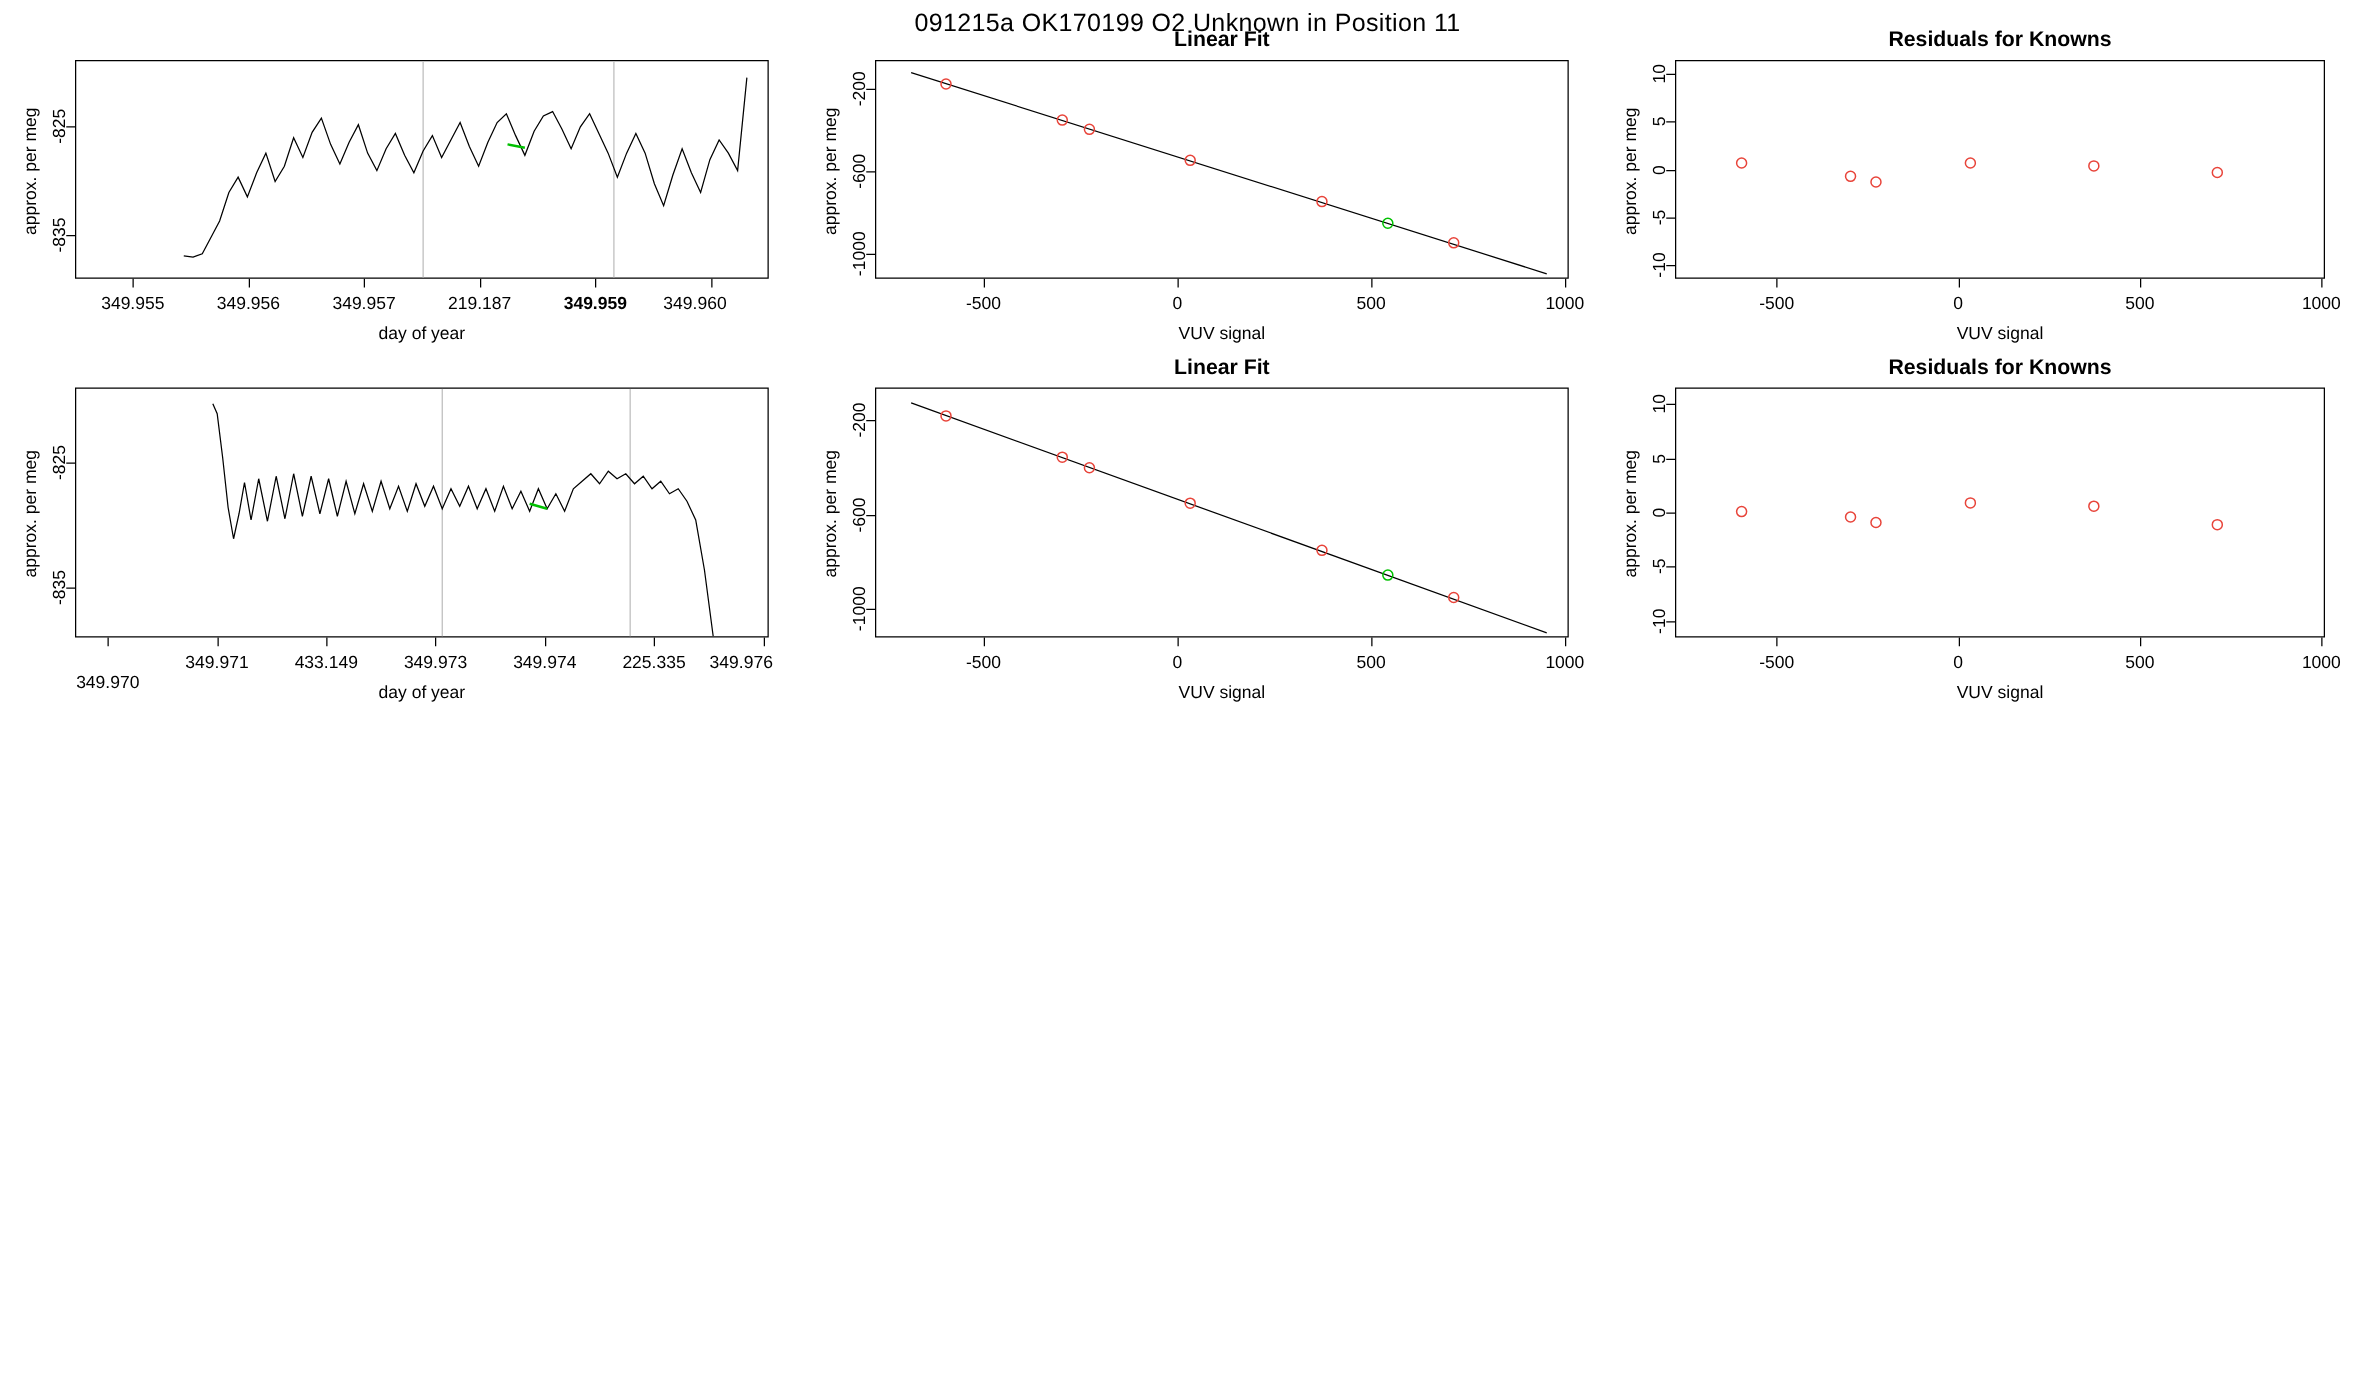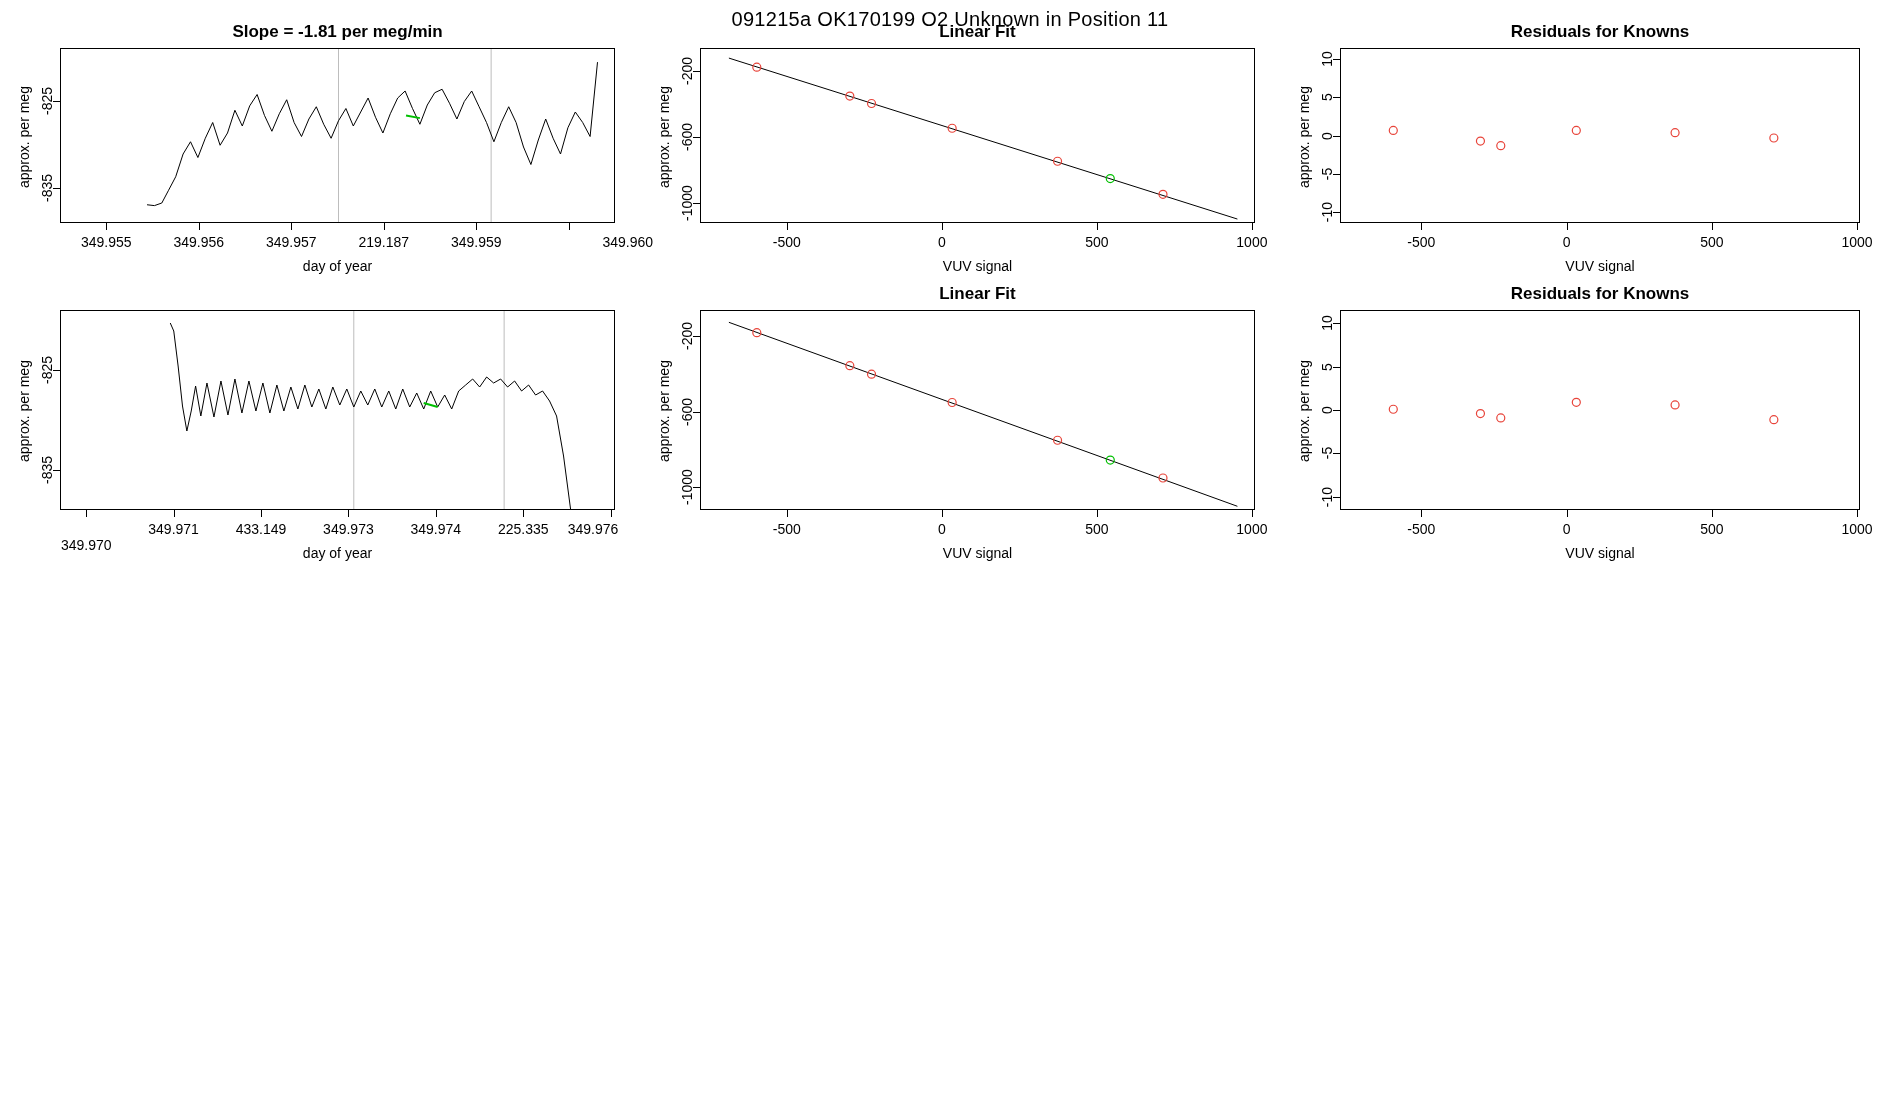--- a/index.html
+++ b/index.html
@@ -88,21 +88,20 @@
     top: 0;
     overflow: visible;
   }
 </style>
 </head>
 <body>
 
 <div class="page-title">091215a      OK170199   O2 Unknown in Position  11</div>
 
 <div class="panel" id="panel-ts-top" style="left:60px; top:48px; width:555px; height:175px;">
-  <div class="panel-title">Slope =  -1.81  per meg/min</div>
   <div class="plotbox" id="box-ts-top" style="left:0; top:0; width:555px; height:175px;">
       <svg class="series" width="555" height="175">
         <line x1="277.499999997371" x2="277.499999997371" y1="0" y2="175" stroke="#bdbdbd" stroke-width="1"></line>
         <line x1="430.1250000003944" x2="430.1250000003944" y1="0" y2="175" stroke="#bdbdbd" stroke-width="1"></line>
         <path d="M86.02,155.75 L93.43,156.62 L100.82,154.00 L107.30,141.75 L114.70,127.75 L122.10,105.00 L129.50,92.75 L136.90,108.50 L144.30,89.25 L151.70,73.50 L159.10,96.25 L166.50,84.00 L173.90,61.25 L181.30,77.00 L188.70,56.87 L196.10,45.50 L203.50,66.50 L210.90,82.25 L218.30,64.75 L225.70,50.75 L233.10,73.50 L240.50,87.50 L247.90,70.00 L255.30,57.75 L262.70,75.25 L270.10,89.25 L277.50,71.75 L284.90,59.50 L292.30,77.00 L299.70,63.00 L307.10,49.00 L314.50,68.25 L321.90,84.00 L329.30,64.75 L336.70,49.00 L344.10,42.00 L351.50,59.50 L358.90,75.25 L366.30,56.00 L373.70,43.75 L381.10,40.25 L388.50,54.25 L395.90,70.00 L403.30,52.50 L410.70,42.00 L418.10,57.75 L425.50,73.50 L432.90,92.75 L440.30,73.50 L447.70,57.75 L455.10,73.50 L462.50,98.00 L469.90,115.50 L477.30,91.00 L484.70,70.00 L492.10,89.25 L499.50,105.00 L506.90,78.75 L514.30,63.00 L521.70,73.50 L529.10,87.50 L536.50,13.13 " fill="none" stroke="#000000" stroke-width="1"></path>
         <path d="M345.03,66.50 L358.90,69.12 " fill="none" stroke="#00c000" stroke-width="2"></path>
       </svg>
     </div>
 </div>
 
@@ -180,23 +179,23 @@
 <div id="decor-layer">
     <div class="tickmark-x" style="left: 106.25px; top: 223px;"></div>
     <div class="tick-x" style="width: 120px; left: 46.25px; top: 234px;">349.955</div>
     <div class="tickmark-x" style="left: 198.75px; top: 223px;"></div>
     <div class="tick-x" style="width: 120px; left: 138.75px; top: 234px;">349.956</div>
     <div class="tickmark-x" style="left: 291.25px; top: 223px;"></div>
     <div class="tick-x" style="width: 120px; left: 231.25px; top: 234px;">349.957</div>
     <div class="tickmark-x" style="left: 383.75px; top: 223px;"></div>
     <div class="tick-x" style="width: 120px; left: 323.75px; top: 234px;">219.187</div>
     <div class="tickmark-x" style="left: 476.25px; top: 223px;"></div>
-    <div class="tick-x" style="width: 120px; left: 416.25px; top: 234px;">349.959</div>
+    <div class="tick-x" style="width: 120px; left: 416.25px; top: 234px; font-weight: bold;">349.959</div>
     <div class="tickmark-x" style="left: 568.75px; top: 223px;"></div>
-    <div class="tick-x" style="width: 120px; left: 533px; top: 234px; text-align: right;">349.960</div>
+    <div class="tick-x" style="width: 120px; left: 496px; top: 234px;">349.960</div>
     <div class="tickmark-y" style="top: 188px; left: 53px;"></div>
     <div class="tick-y" style="left: 48px; top: 179px; width: 0px; height: 18px; transform-origin: 100% 50%; transform: rotate(-90deg); text-align: center; position: absolute; white-space: nowrap;">
       <span style="position: absolute; right: -28px; top: 0px; width: 56px; text-align: center;">-835</span>
     </div>
     <div class="tickmark-y" style="top: 100.5px; left: 53px;"></div>
     <div class="tick-y" style="left: 48px; top: 91.5px; width: 0px; height: 18px; transform-origin: 100% 50%; transform: rotate(-90deg); text-align: center; position: absolute; white-space: nowrap;">
       <span style="position: absolute; right: -28px; top: 0px; width: 56px; text-align: center;">-825</span>
     </div>
     <div class="axis-label" style="left: 60px; width: 555px; top: 258px;">day of year</div>
     <div class="ylabel" style="left: 16px; top: 187.5px;">approx. per meg</div>

